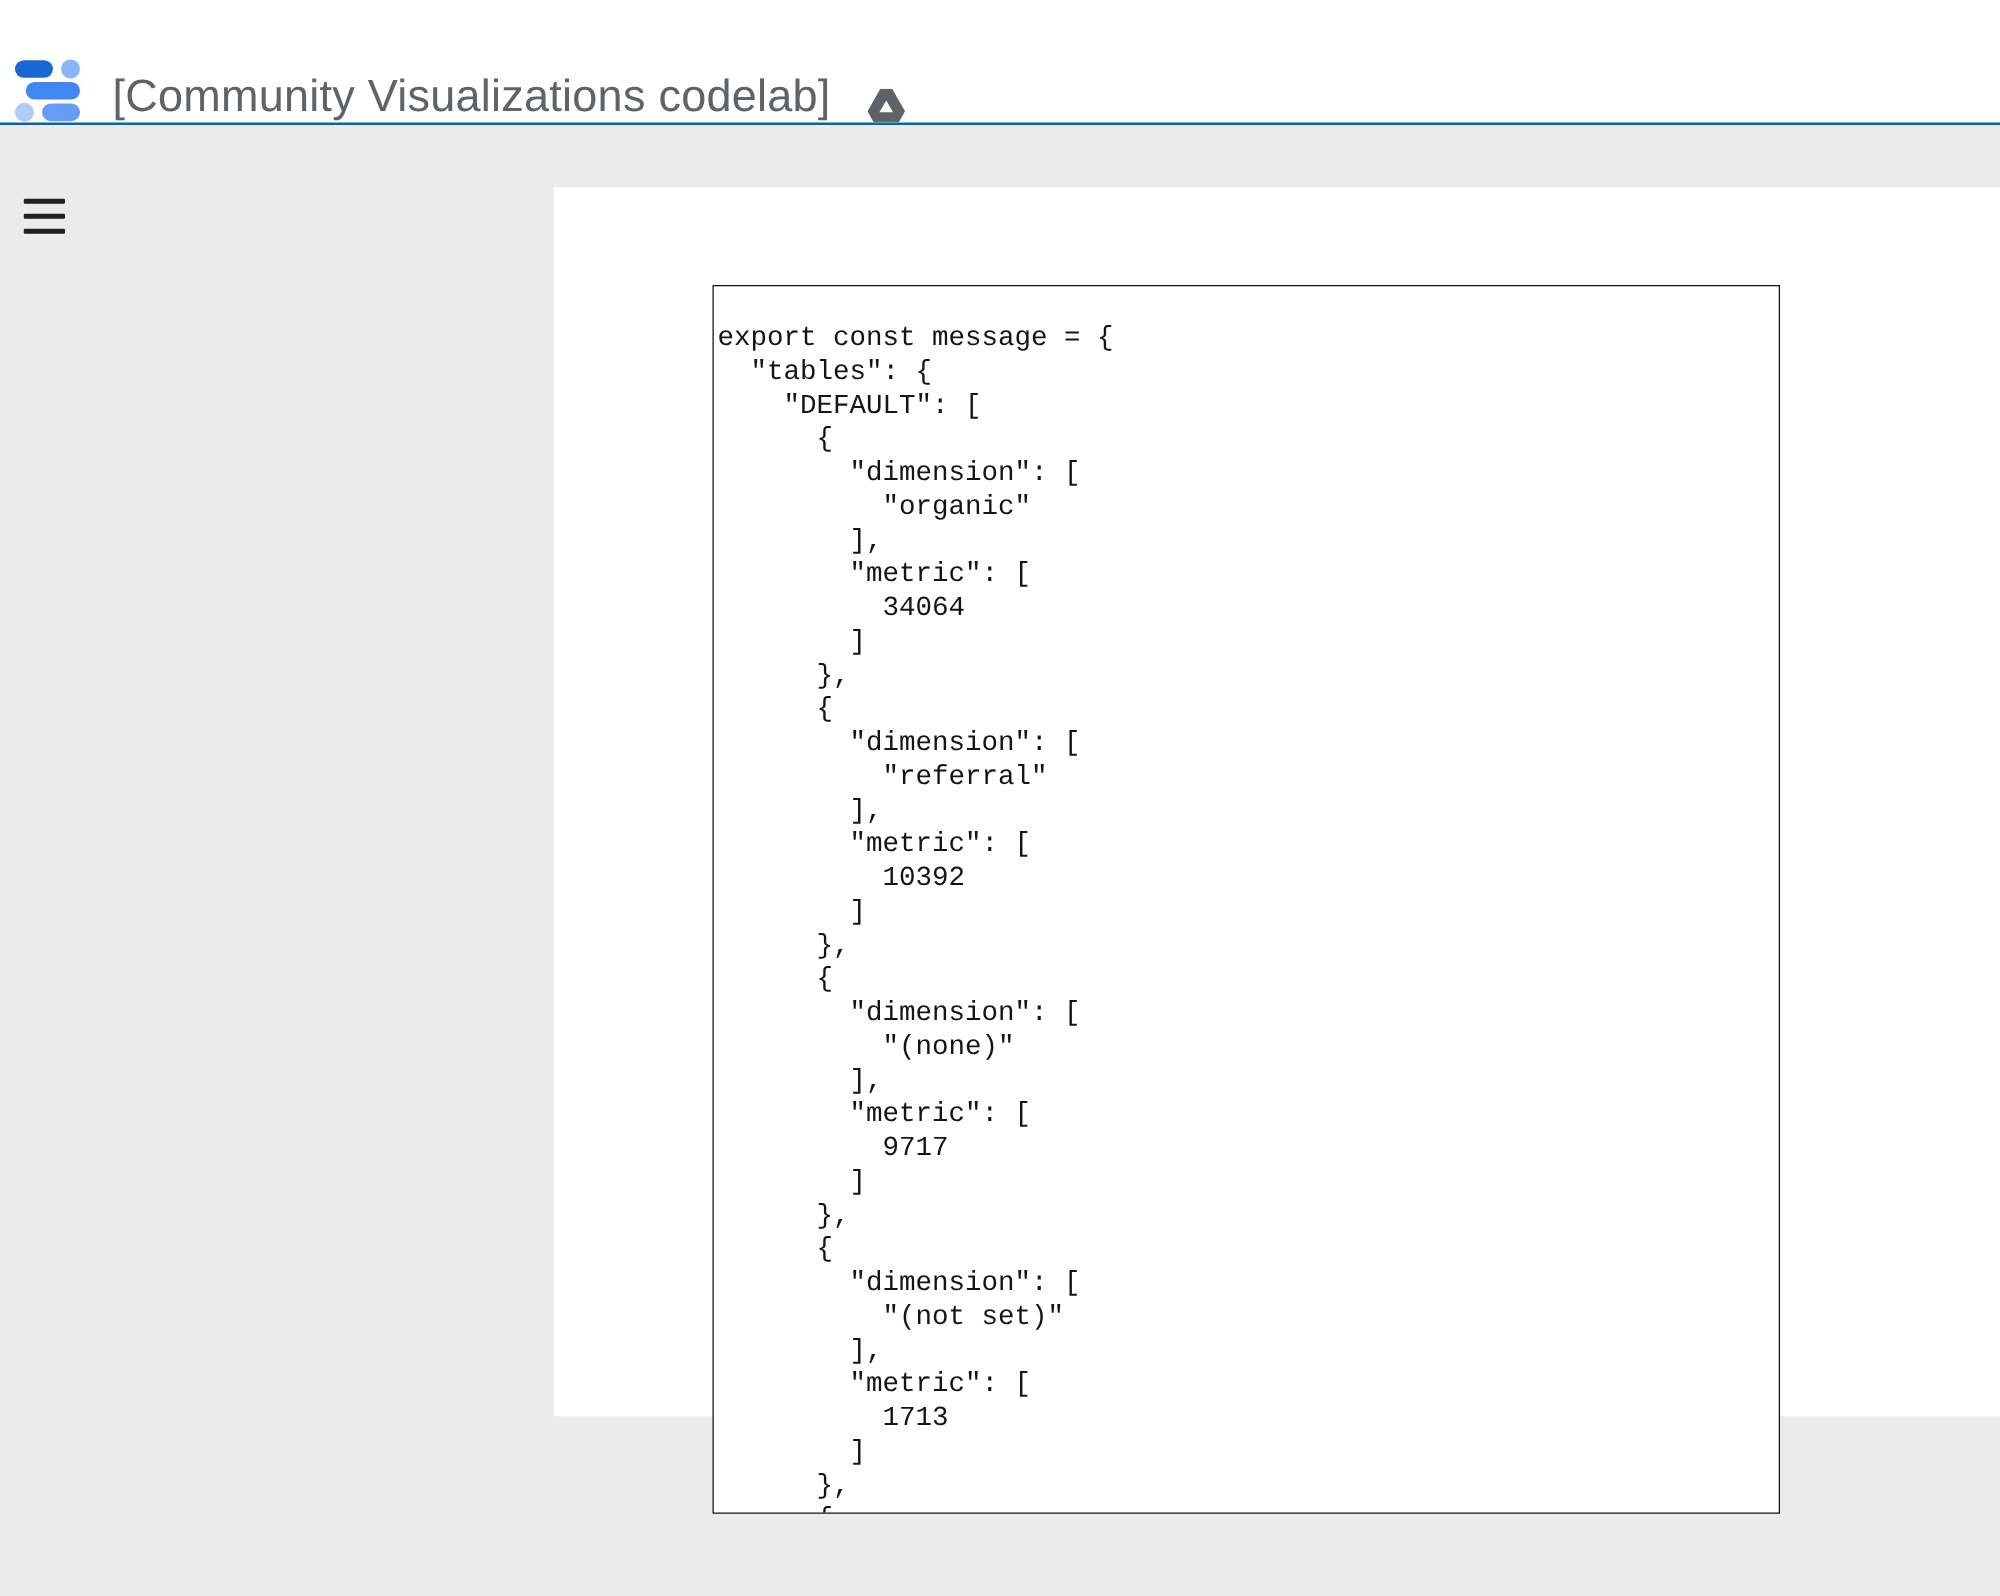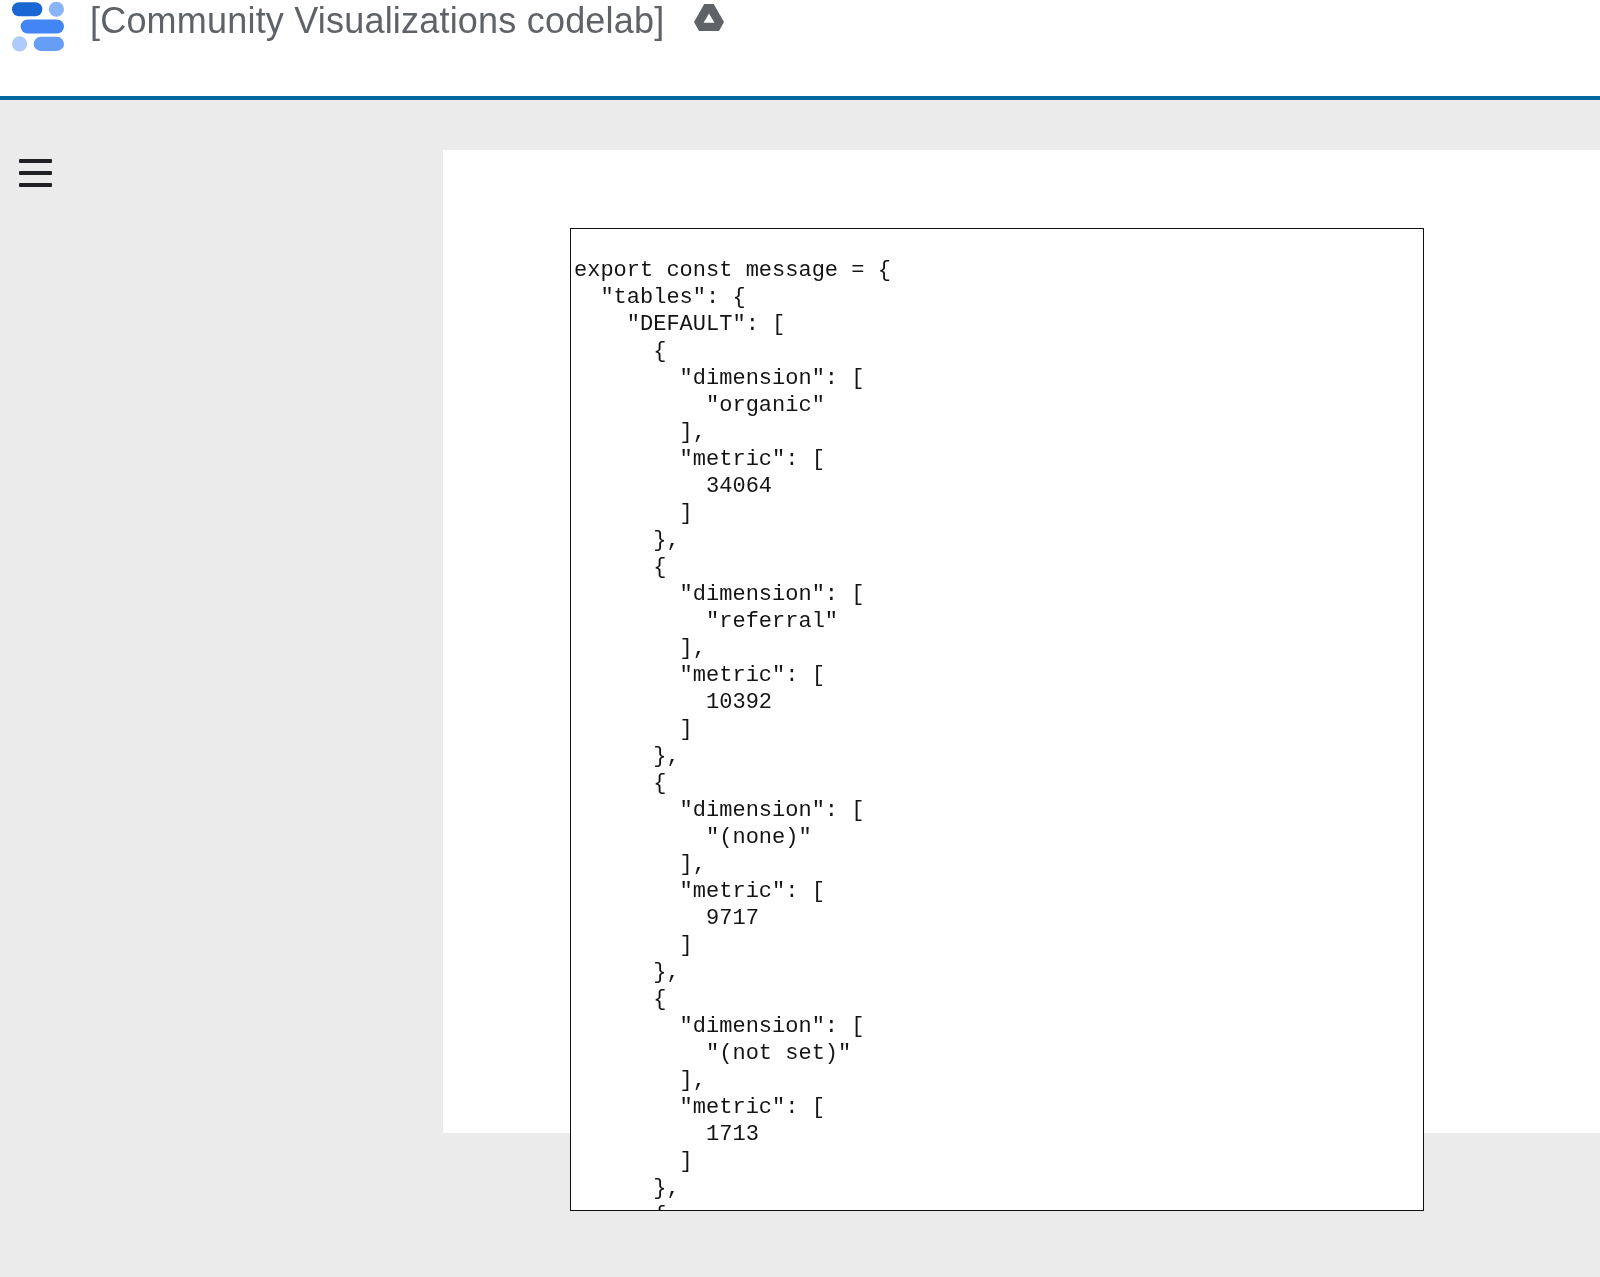--- a/index.html
+++ b/index.html
@@ -13,23 +13,23 @@
     background: #ffffff;
   }
 
   
   .app-header {
     position: relative;
     width: 100%;
     height: 100px;
     background: #ffffff;
     display: flex;
-    align-items: flex-start;
+    align-items: flex-end;
     padding-left: 10px;
-    border-bottom: 4px solid #0369a1;
+    border-bottom: 2px solid #0369a1;
   }
   .logo {
     width: 52px;
     height: 52px;
     margin: 0 26px 0 2px;
     flex: 0 0 auto;
     cursor: pointer;
   }
   .report-title {
     font-size: 36px;

